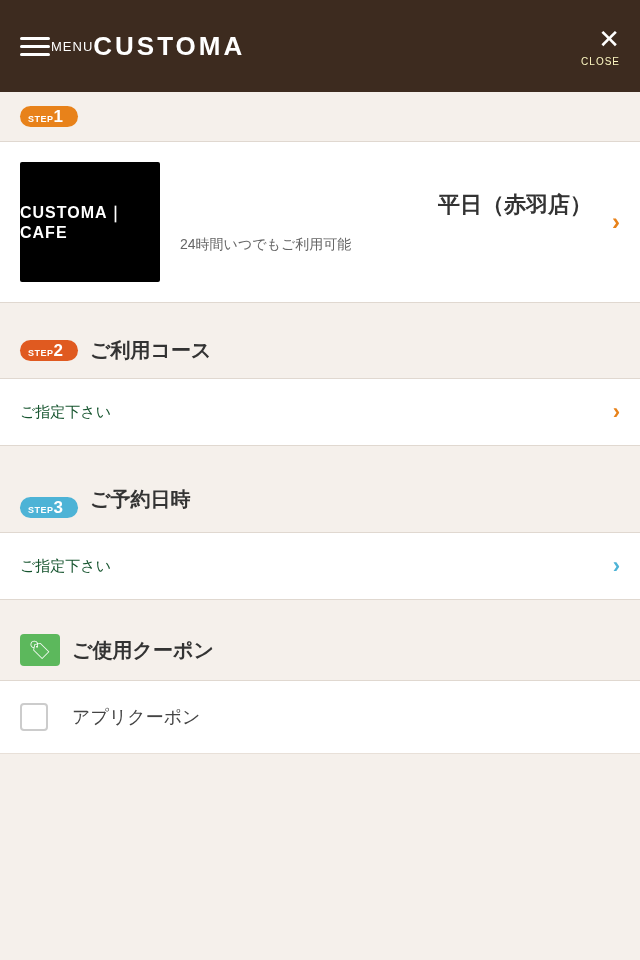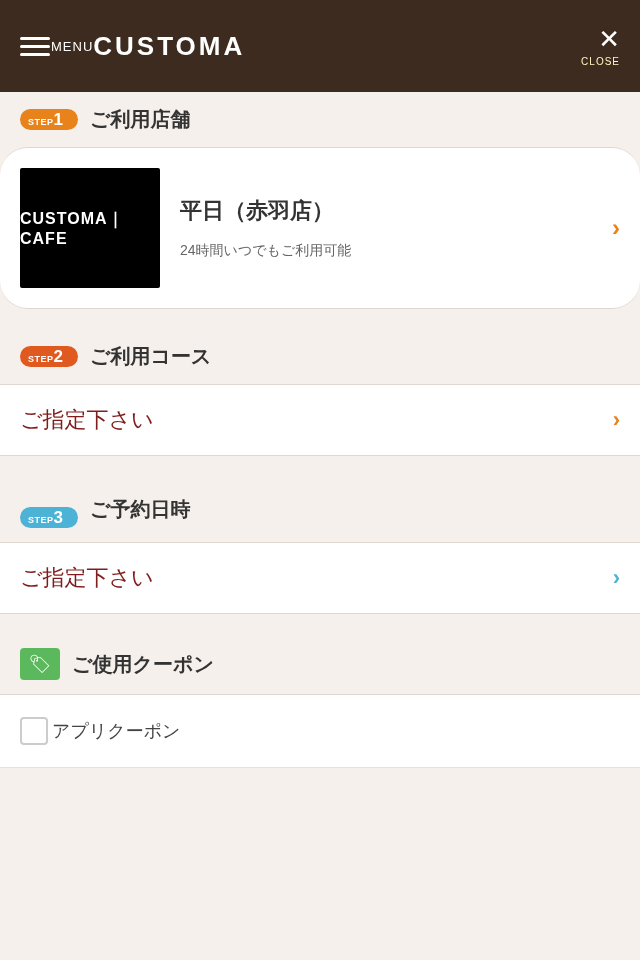--- a/index.html
+++ b/index.html
@@ -113,21 +113,20 @@
     
     .store-card {
       background: white;
       margin: 0 0 20px 0;
       display: flex;
       align-items: center;
       padding: 20px;
       gap: 20px;
       border-top: 1px solid #e0d8d0;
       border-bottom: 1px solid #e0d8d0;
-      border-radius: 28px;
     }
     .store-logo {
       width: 140px;
       height: 120px;
       background: black;
       display: flex;
       flex-direction: column;
       align-items: center;
       justify-content: center;
       flex-shrink: 0;
@@ -140,20 +139,21 @@
       letter-spacing: 1px;
     }
     .store-info {
       flex: 1;
     }
     .store-name {
       font-size: 22px;
       font-weight: bold;
       color: #333;
       margin-bottom: 16px;
+      text-align: right;
     }
     .store-hours {
       font-size: 14px;
       color: #666;
     }
     .chevron-right {
       color: #e8821a;
       font-size: 24px;
       font-weight: bold;
     }
@@ -163,22 +163,22 @@
       background: white;
       display: flex;
       align-items: center;
       justify-content: space-between;
       padding: 20px 20px;
       border-top: 1px solid #e0d8d0;
       border-bottom: 1px solid #e0d8d0;
       cursor: pointer;
     }
     .list-item-text {
-      font-size: 22px;
-      color: #7f1d1d;
+      font-size: 15px;
+      color: #14532d;
     }
     .chevron-orange {
       color: #e8821a;
       font-size: 22px;
       font-weight: bold;
     }
     .chevron-blue {
       color: #4db3d6;
       font-size: 22px;
       font-weight: bold;
@@ -214,21 +214,21 @@
     }
     .coupon-badge-icon {
       color: white;
       font-size: 18px;
     }
     .coupon-item {
       display: flex;
       align-items: center;
       padding: 22px 20px;
       border-bottom: 1px solid #e8e0d8;
-      gap: 4px;
+      gap: 24px;
     }
     .checkbox {
       width: 28px;
       height: 28px;
       border: 2px solid #ccc;
       border-radius: 4px;
       background: white;
       flex-shrink: 0;
     }
     .coupon-label {
@@ -256,21 +256,20 @@
   <div class="header-close">
     <span class="close-x">✕</span>
     <span class="close-label">CLOSE</span>
   </div>
 </header>
 
 <div class="section-header">
   <div class="step-badge orange">
     <span class="step-badge-text"><span style="font-size:9px;font-weight:bold;">STEP</span><span style="font-size:17px;font-weight:bold;">1</span></span>
   </div>
-  <span class="section-title">ご利用店舗</span>
 </div>
 
 <div class="store-card">
   <div class="store-logo">
     <span class="store-logo-main">CUSTOMA｜CAFE</span>
   </div>
   <div class="store-info">
     <div class="store-name">平日（赤羽店）</div>
     <div class="store-hours">24時間いつでもご利用可能</div>
   </div>

